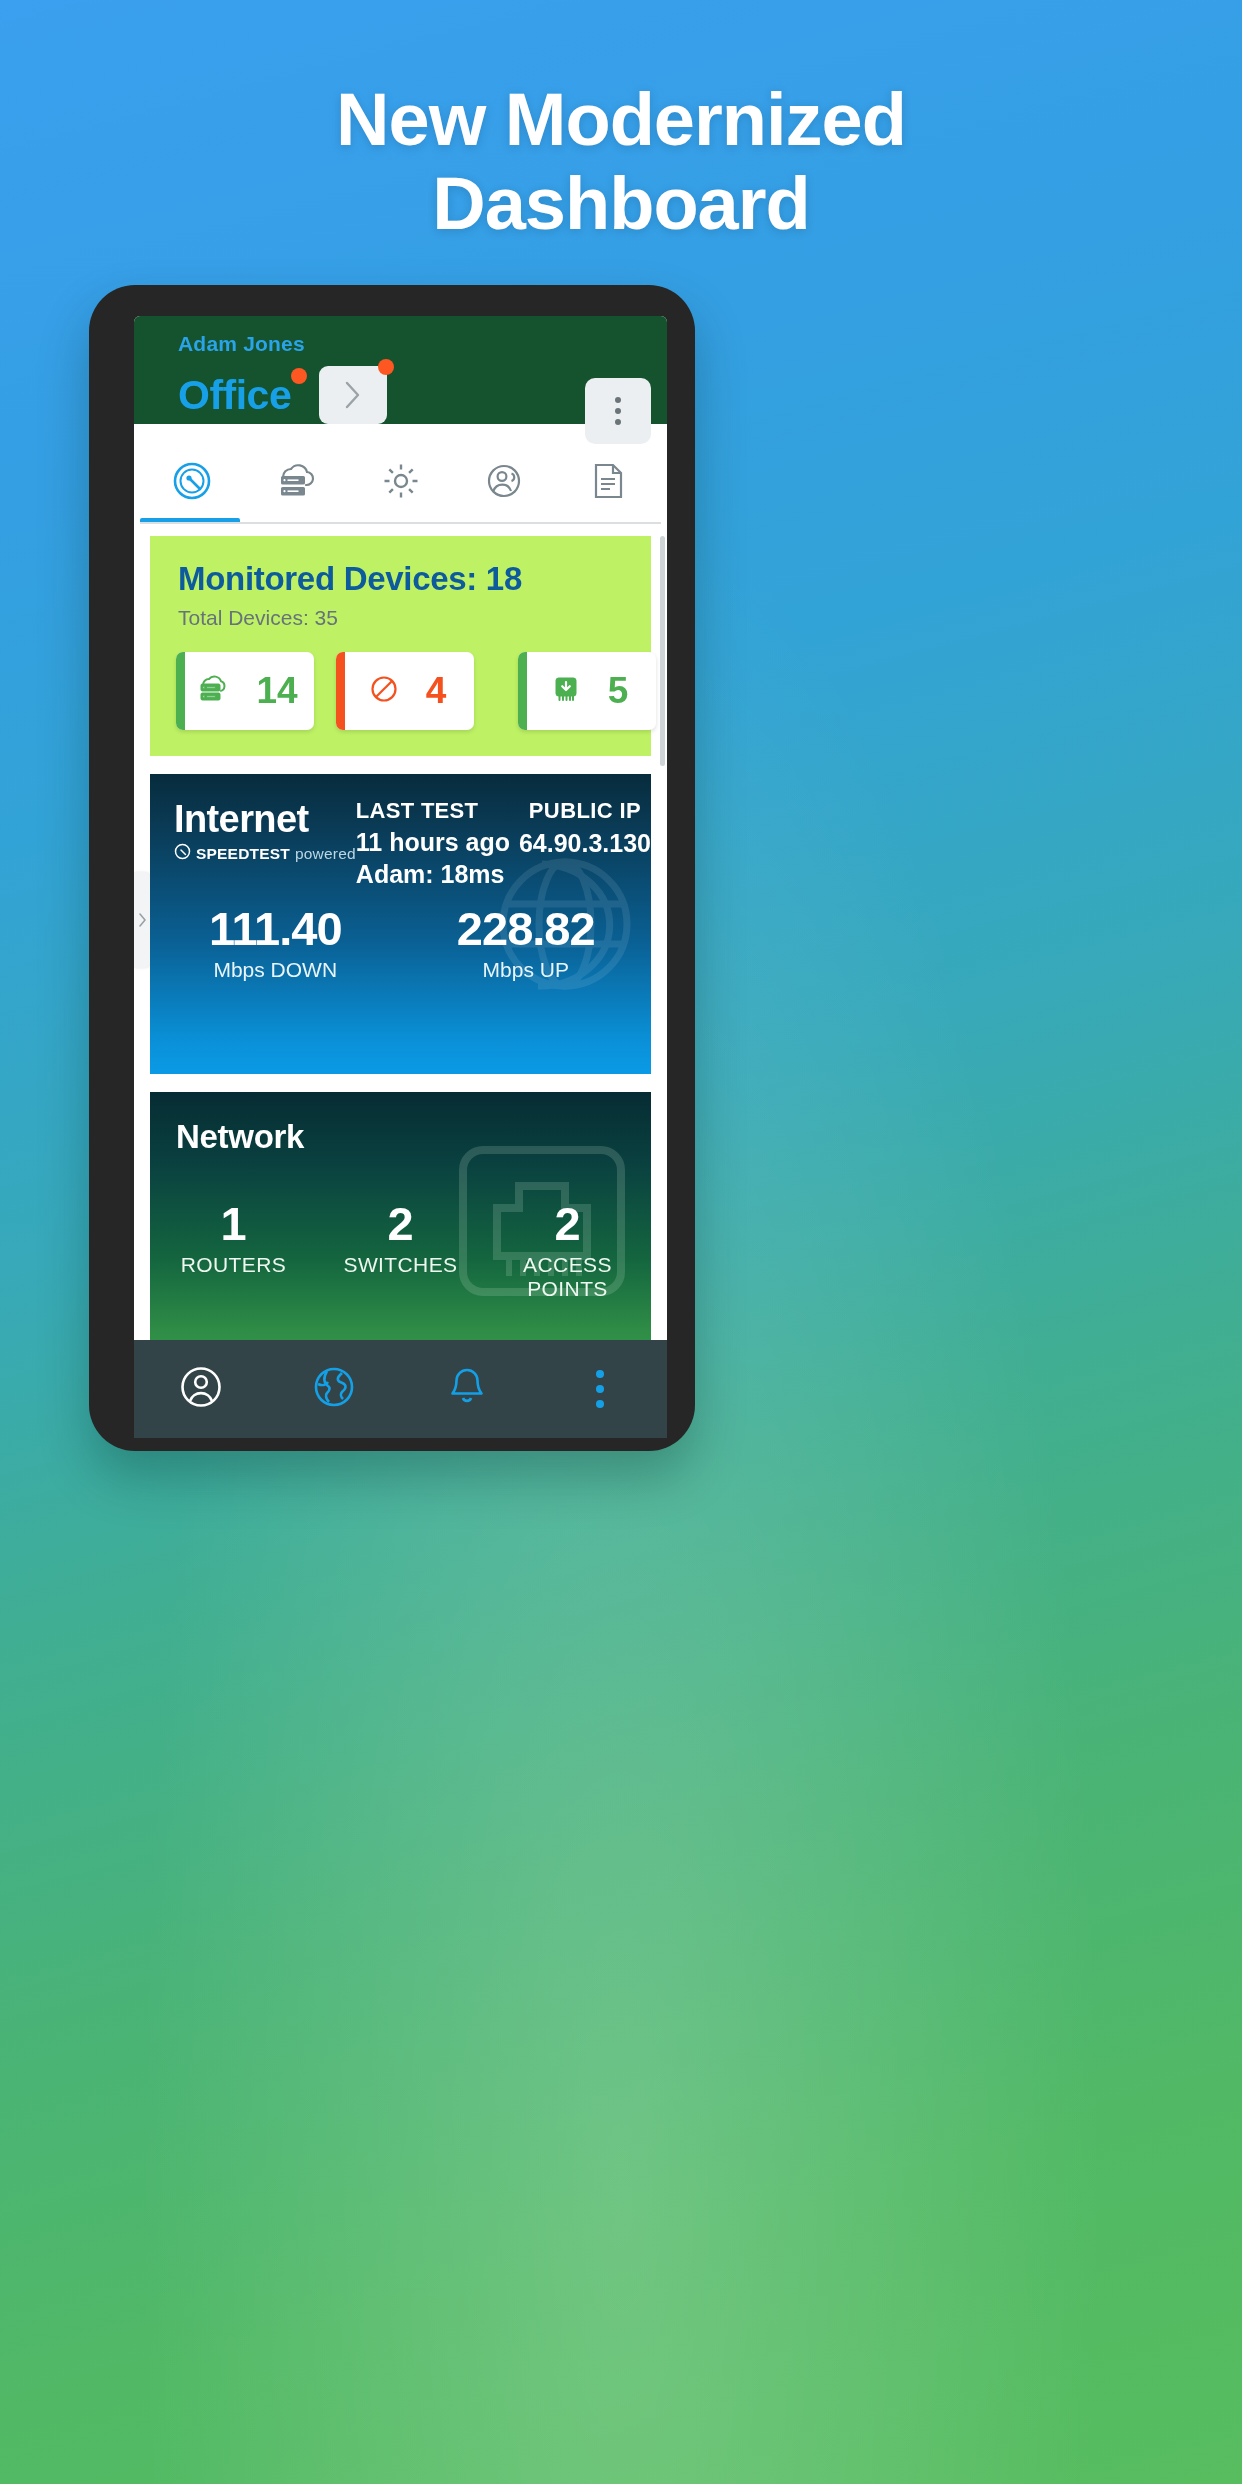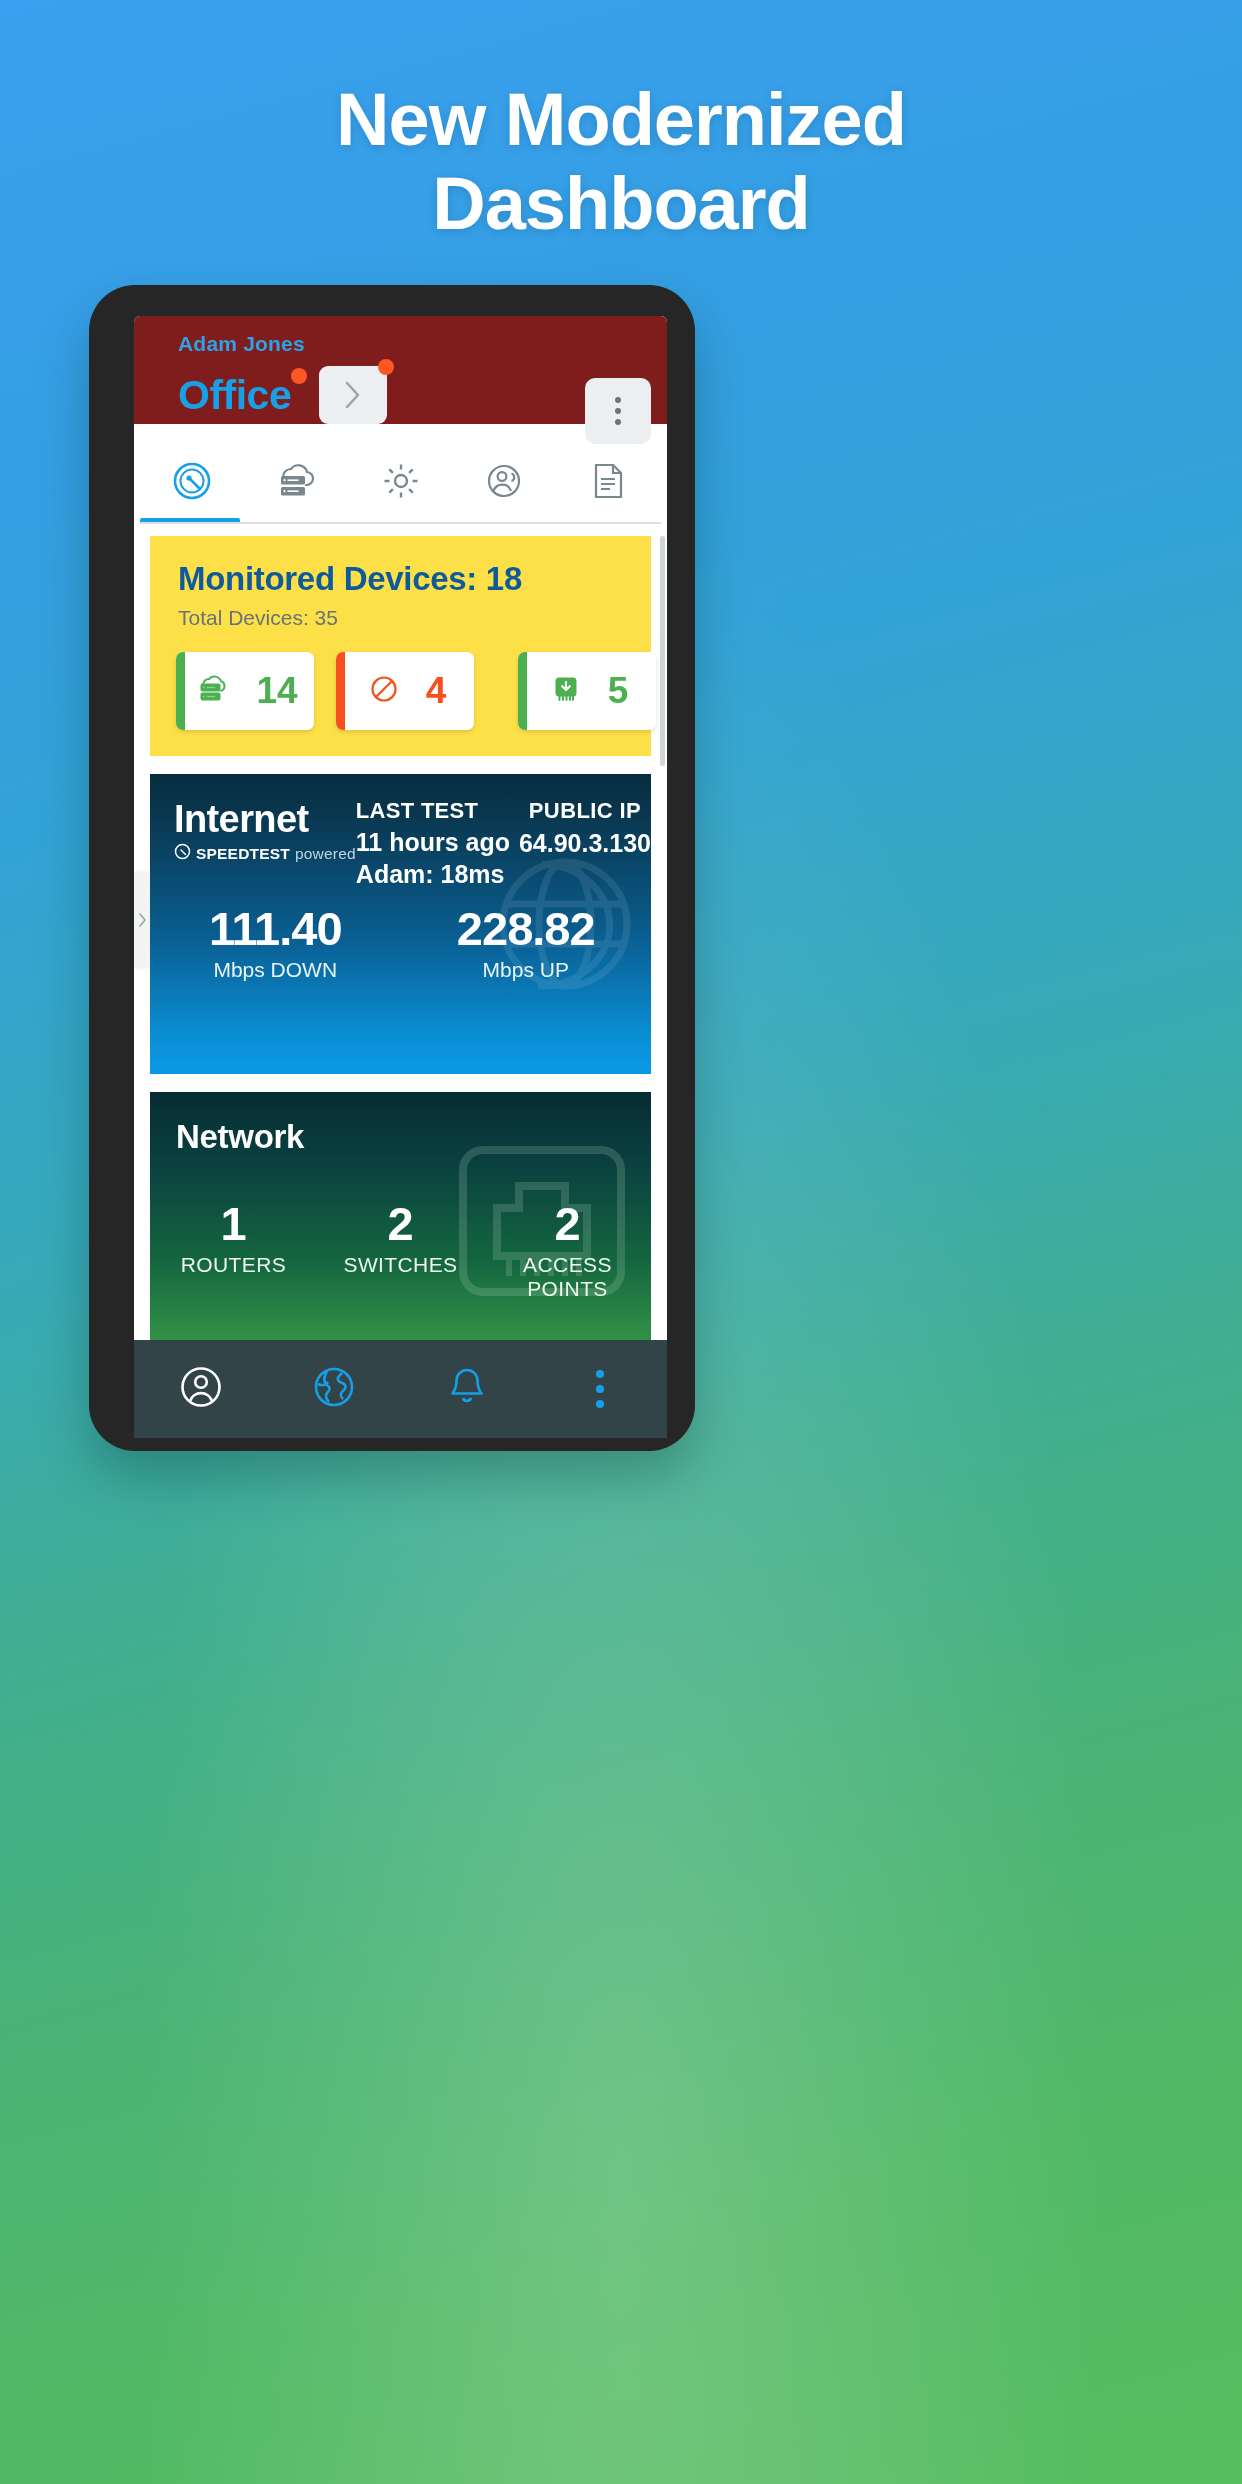--- a/index.html
+++ b/index.html
@@ -43,21 +43,21 @@
     box-shadow:0 26px 50px rgba(0,40,30,.28);
   }
   #screen{
     position:absolute; left:45px; top:31px;
     width:533px; height:1122px;
     background:#fff;
     border-radius:6px 6px 0 0;
     overflow:hidden;
   }
   
-  .app-head{ padding:10px 0 0 0; background:#7f1d1d; position:relative;}
+  .app-head{ padding:10px 0 0 0; background:#14532d; position:relative;}
   .user-name{
     color:#2aa3e8; font-size:21px; font-weight:bold;
     padding:6px 0 0 44px; letter-spacing:.2px;
   }
   .site-row{
     display:flex; align-items:center;
     padding:10px 14px 0 44px; position:relative;
   }
   .site-name{
     color:#17a0e8; font-size:41px; font-weight:bold;
@@ -116,21 +116,21 @@
   .side-arrow{
     position:absolute; left:0; top:336px;
     width:16px; height:96px; background:#f3f4f5;
     border-radius:0 6px 6px 0;
     display:flex; align-items:center; justify-content:center;
     box-shadow:1px 0 3px rgba(0,0,0,.10);
   }
   
   .card-mon{
     margin:12px 16px 0 16px;
-    background:#fde047;
+    background:#bef264;
     padding:24px 0 26px 0;
   }
   .mon-title{
     color:#0d5a9c; font-size:33px; font-weight:bold;
     padding-left:28px; letter-spacing:-.3px;
   }
   .mon-sub{
     color:#67737a; font-size:21px; padding:8px 0 0 28px;
   }
   .chip-row{

